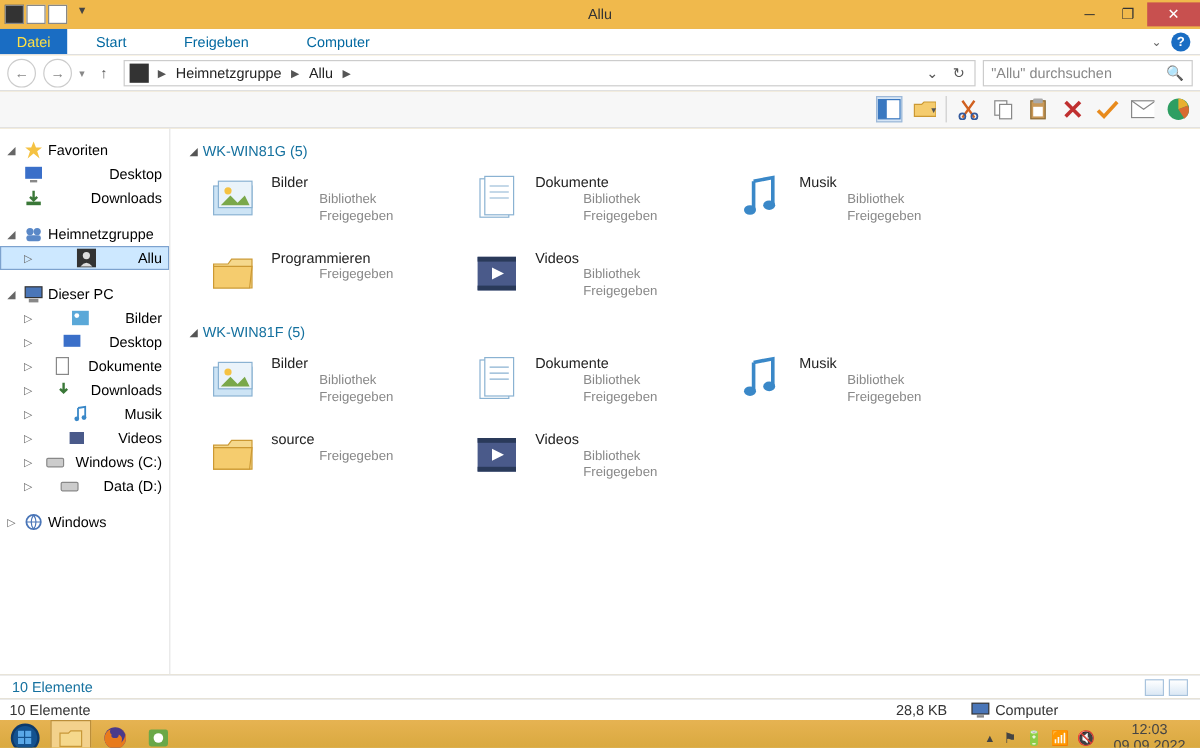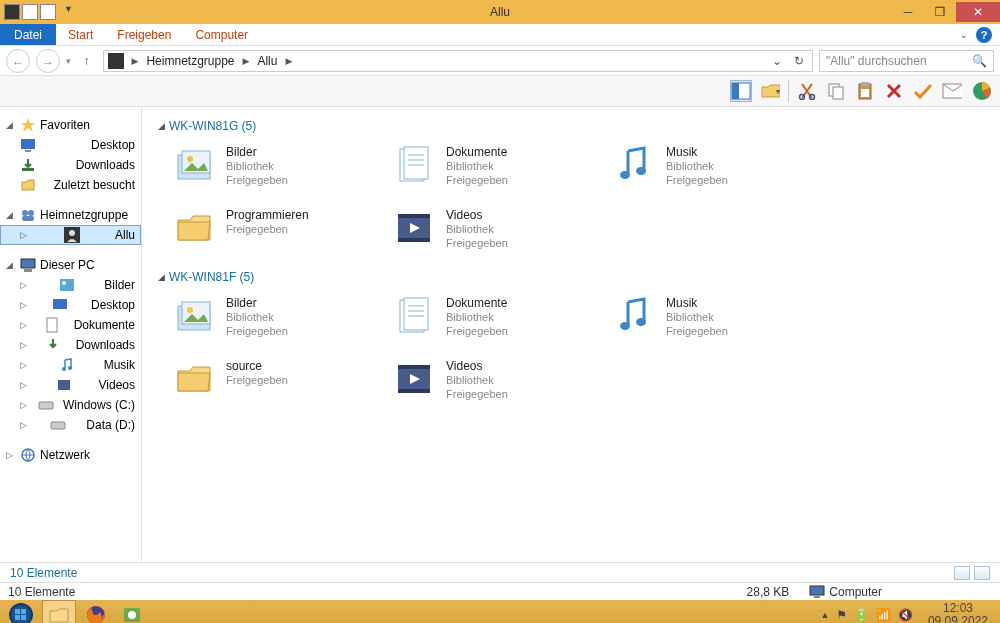--- a/index.html
+++ b/index.html
@@ -6,22 +6,22 @@
 html,body { width:1000px; height:623px; overflow:hidden; background:#d6a63a; }
 .titlebar { height:24px; background:#f0b94c; display:flex; align-items:center; position:relative; }
 .titlebar .sysmenu { display:flex; gap:2px; padding-left:4px; }
 .titlebar .sm-icon { width:16px; height:16px; background:#fff; border:1px solid #888; }
 .titlebar .dd { margin-left:6px; color:#444; font-size:9px; }
 .titlebar .title { position:absolute; left:50%; transform:translateX(-50%); color:#333; }
 .titlebar .winbtns { margin-left:auto; display:flex; }
 .titlebar .wb { width:32px; height:20px; display:flex; align-items:center; justify-content:center; color:#333; }
 .titlebar .wb.close { background:#c8504f; color:#fff; width:44px; }
 .menubar { height:22px; background:#fff; display:flex; align-items:stretch; border-bottom:1px solid #e0e0e0; }
-.menubar .file { background:#1a6dc3; color:#ffffff; padding:0 14px; display:flex; align-items:center; }
-.menubar .mtab { padding:0 12px; display:flex; align-items:center; color:#c2410c; }
+.menubar .file { background:#1a6dc3; color:#fde047; padding:0 14px; display:flex; align-items:center; }
+.menubar .mtab { padding:0 24px; display:flex; align-items:center; color:#0369a1; }
 .menubar .right { margin-left:auto; display:flex; align-items:center; padding-right:8px; gap:8px; }
 .menubar .help { width:16px; height:16px; border-radius:50%; background:#1a6dc3; color:#fff; display:flex; align-items:center; justify-content:center; font-size:11px; font-weight:bold; }
 .addrbar { height:30px; background:#fff; display:flex; align-items:center; padding:0 6px; gap:6px; border-bottom:1px solid #e0e0e0; }
 .navbtn { width:24px; height:24px; border:1px solid #ccc; border-radius:50%; display:flex; align-items:center; justify-content:center; color:#888; }
 .upbtn { width:20px; height:20px; display:flex; align-items:center; justify-content:center; color:#555; }
 .addrbox { flex:1; height:22px; border:1px solid #ccc; display:flex; align-items:center; padding:0 4px; gap:4px; }
 .addrbox .crumb-sep { margin:0 4px; font-size:9px; color:#555;}
 .addrbox .crumb { color:#222; }
 .addrbox .picon { width:16px; height:16px; background:#333; display:inline-block; }
 .addrbox .spacer { flex:1; }
@@ -41,21 +41,21 @@
 .sidebar .item { display:flex; align-items:center; padding:2px 6px 2px 20px; gap:4px;justify-content:space-between; }
 .sidebar .item.sel { background:#cde8ff; border:1px solid #7da2ce; padding:1px 5px 1px 19px; }
 .sidebar .iicon { width:16px; height:16px; }
 .content { flex:1; padding:8px 16px; overflow:auto; }
 .chead { display:flex; align-items:center; gap:4px; color:#15719f; margin:4px 0 8px 0; }
 .chead .tri { font-size:9px; color:#555; }
 .items-grid { display:flex; flex-wrap:wrap; }
 .item-tile { width:220px; display:flex; gap:12px; padding:4px 0 16px 16px; }
 .item-tile .ticon { width:40px; height:40px; flex-shrink:0; }
 .item-tile .tname { color:#222; }
-.item-tile .tmeta { color:#888; font-size:11px; line-height:1.3; }
+.item-tile .tmeta { color:#888; font-size:11px; line-height:1.3;margin-left:40px; }
 .statusbar { height:20px; background:#fff; border-top:1px solid #e0e0e0; display:flex; align-items:center; padding:0 10px; color:#15719f; }
 .statusbar .viewbtns { margin-left:auto; display:flex; gap:4px; }
 .statusbar .vb { width:16px; height:14px; border:1px solid #a8c3dd; background:linear-gradient(#fff,#dbe8f5); }
 .infobar { height:18px; background:#fff; border-top:1px solid #ddd; display:flex; align-items:center; padding:0 8px; color:#333; font-size:11px; }
 .infobar .spacer{flex:1;}
 .infobar .comp { margin-left:20px; display:flex; align-items:flex-end; gap:4px;}
 .taskbar { height:30px; background:linear-gradient(#e6b352,#d6a63a); display:flex; align-items:center; padding:0 4px; }
 .startbtn { width:34px; height:26px; border-radius:50%; display:flex; align-items:center; justify-content:center; }
 .tbtn { padding: 3px 5px; margin-left:4px; display:flex; align-items:center; justify-content:center; }
 .tbtn.active { background:#f3d18c; border:1px solid #bb8e3a; }
@@ -193,26 +193,20 @@
           </svg>
           <span>Desktop</span>
         </div>
       <div class="item">
           <svg class="iicon">
             <path d="M8 2 L8 9 M5 7 L8 10 L11 7" stroke="#3a7838" stroke-width="2" fill="none"></path>
             <rect x="2" y="11" width="12" height="3" fill="#3a7838"></rect>
           </svg>
           <span>Downloads</span>
         </div>
-      <div class="item">
-          <svg class="iicon">
-            <path d="M2 5 L7 5 L8 3 L14 3 L14 13 L2 13 Z" fill="#f5cc6e" stroke="#cc9933"></path>
-          </svg>
-          <span>Zuletzt besucht</span>
-        </div>
     </div>
     <div class="group">
       <div class="grouphead">
         <span class="tri">◢</span>
         <svg class="gicon">
             <circle cx="5" cy="6" r="3" fill="#5a88c7"></circle>
             <circle cx="11" cy="6" r="3" fill="#5a88c7"></circle>
             <rect x="2" y="9" width="12" height="5" rx="2" fill="#5a88c7"></rect>
           </svg>
         <span>Heimnetzgruppe</span>
@@ -296,21 +290,21 @@
           <span>Data (D:)</span>
         </div>
     </div>
     <div class="group">
       <div class="grouphead">
         <span class="tri">▷</span>
         <svg class="gicon">
             <circle cx="8" cy="8" r="6" fill="none" stroke="#4a76b8" stroke-width="1.5"></circle>
             <path d="M2 8 H14 M8 2 Q4 8 8 14 M8 2 Q12 8 8 14" stroke="#4a76b8" fill="none"></path>
           </svg>
-        <span>Netzwerk</span>
+        <span>Windows</span>
       </div>
     </div>
   </div>
 
   <div class="content">
     <div id="groups-container">
         <div class="chead">
           <span class="tri">◢</span>
           <span>WK-WIN81G (5)</span>
         </div>

